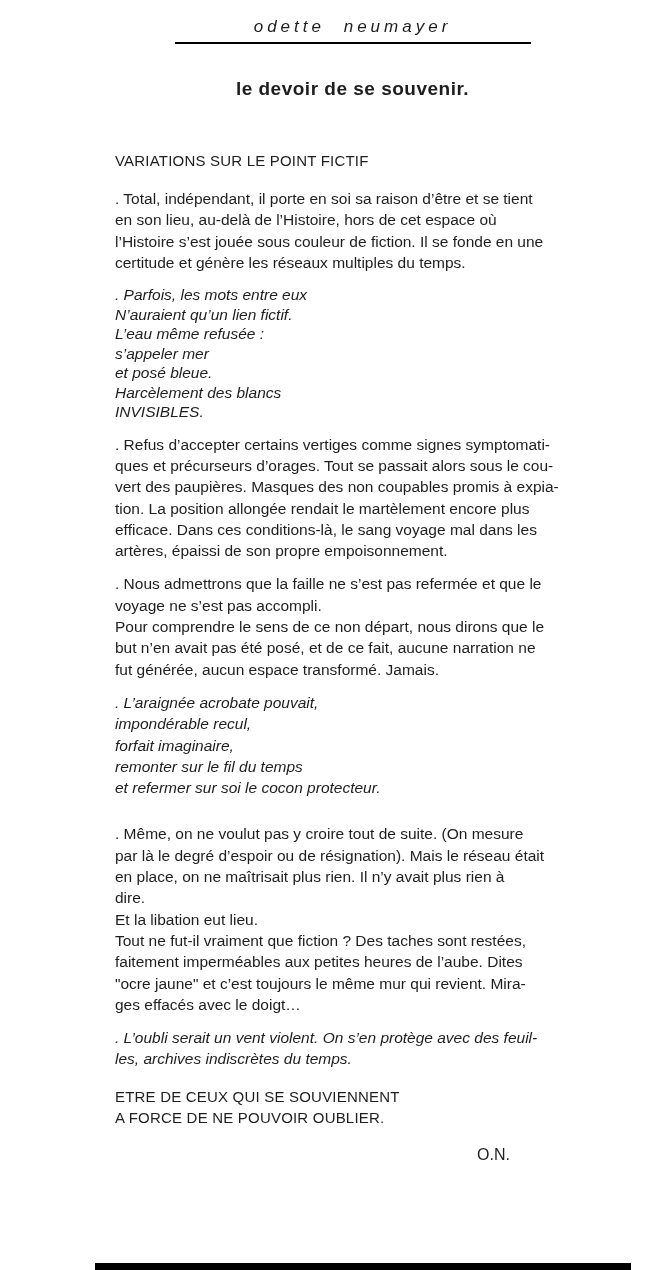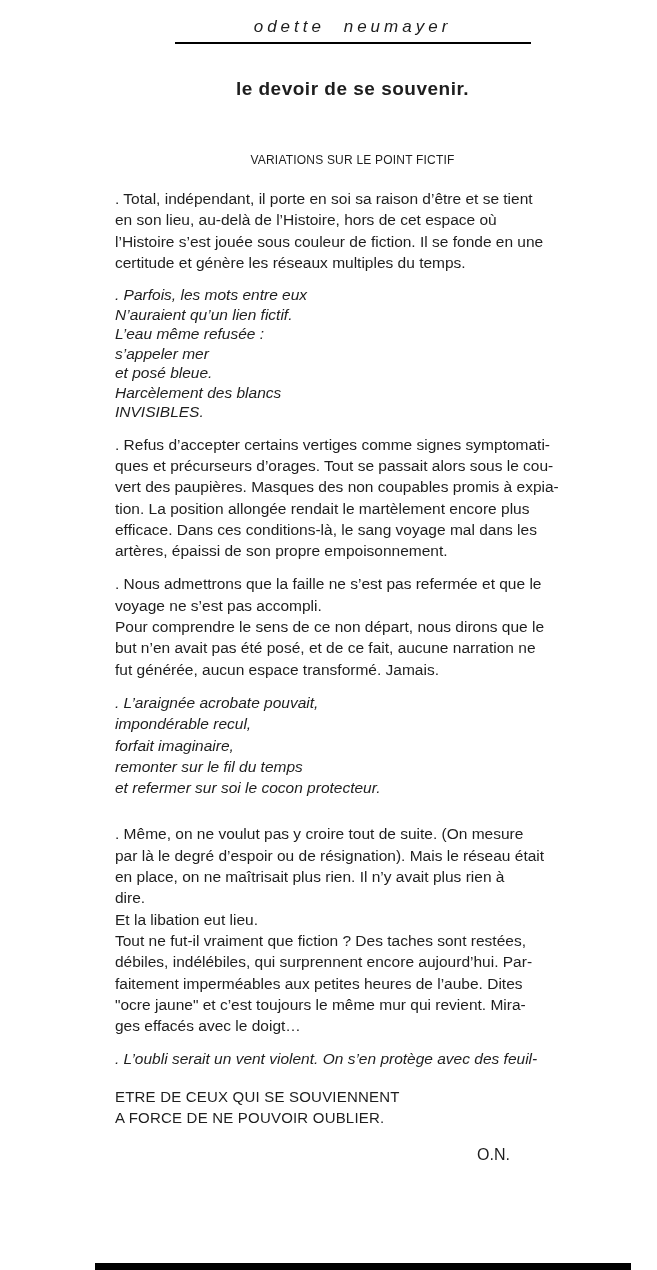--- a/index.html
+++ b/index.html
@@ -36,24 +36,23 @@
   .title {
     margin-top: 31px;
     text-align: center;
     font-weight: bold;
     font-size: 19px;
     line-height: 27px;
     letter-spacing: 0.5px;
   }
   .heading {
     margin-top: 48px;
-    font-size: 12px;
+    font-size: 15px;
     letter-spacing: 0.2px;
     line-height: 21px;
-    text-align: center;
   }
   .body-blocks {
     margin-top: 17px;
     font-size: 15.5px;
     line-height: 21.3px;
   }
   .block { margin-top: 12px; }
   .block:first-child { margin-top: 0; }
   .block.verse { font-style: italic; }
   .block.tight { line-height: 19.5px; }
@@ -130,27 +129,27 @@
           <div class="line">remonter sur le fil du temps</div>
           <div class="line">et refermer sur soi le cocon protecteur.</div>
         </div>
         <div class="block normal extra-gap">
           <div class="line">. Même, on ne voulut pas y croire tout de suite. (On mesure</div>
           <div class="line">par là le degré d’espoir ou de résignation). Mais le réseau était</div>
           <div class="line">en place, on ne maîtrisait plus rien. Il n’y avait plus rien à</div>
           <div class="line">dire.</div>
           <div class="line">Et la libation eut lieu.</div>
           <div class="line">Tout ne fut-il vraiment que fiction ? Des taches sont restées,</div>
-          <div class="line">débiles, indélébiles, qui surprennent encore aujourd’hui. Par-</div>
           <div class="line">faitement imperméables aux petites heures de l’aube. Dites</div>
           <div class="line">"ocre jaune" et c’est toujours le même mur qui revient. Mira-</div>
           <div class="line">ges effacés avec le doigt…</div>
         </div>
         <div class="block verse">
           <div class="line">. L’oubli serait un vent violent. On s’en protège avec des feuil-</div>
+          <div class="line">les, archives indiscrètes du temps.</div>
         </div>
       </div>
     <div class="closing" id="closing-lines">
         <div class="line">ETRE DE CEUX QUI SE SOUVIENNENT</div>
         <div class="line">A FORCE DE NE POUVOIR OUBLIER.</div>
       </div>
     <div class="signature">O.N.</div>
   </div>
   <div class="scan-bar" style="background: rgb(0, 0, 0);"></div>
 </div>

